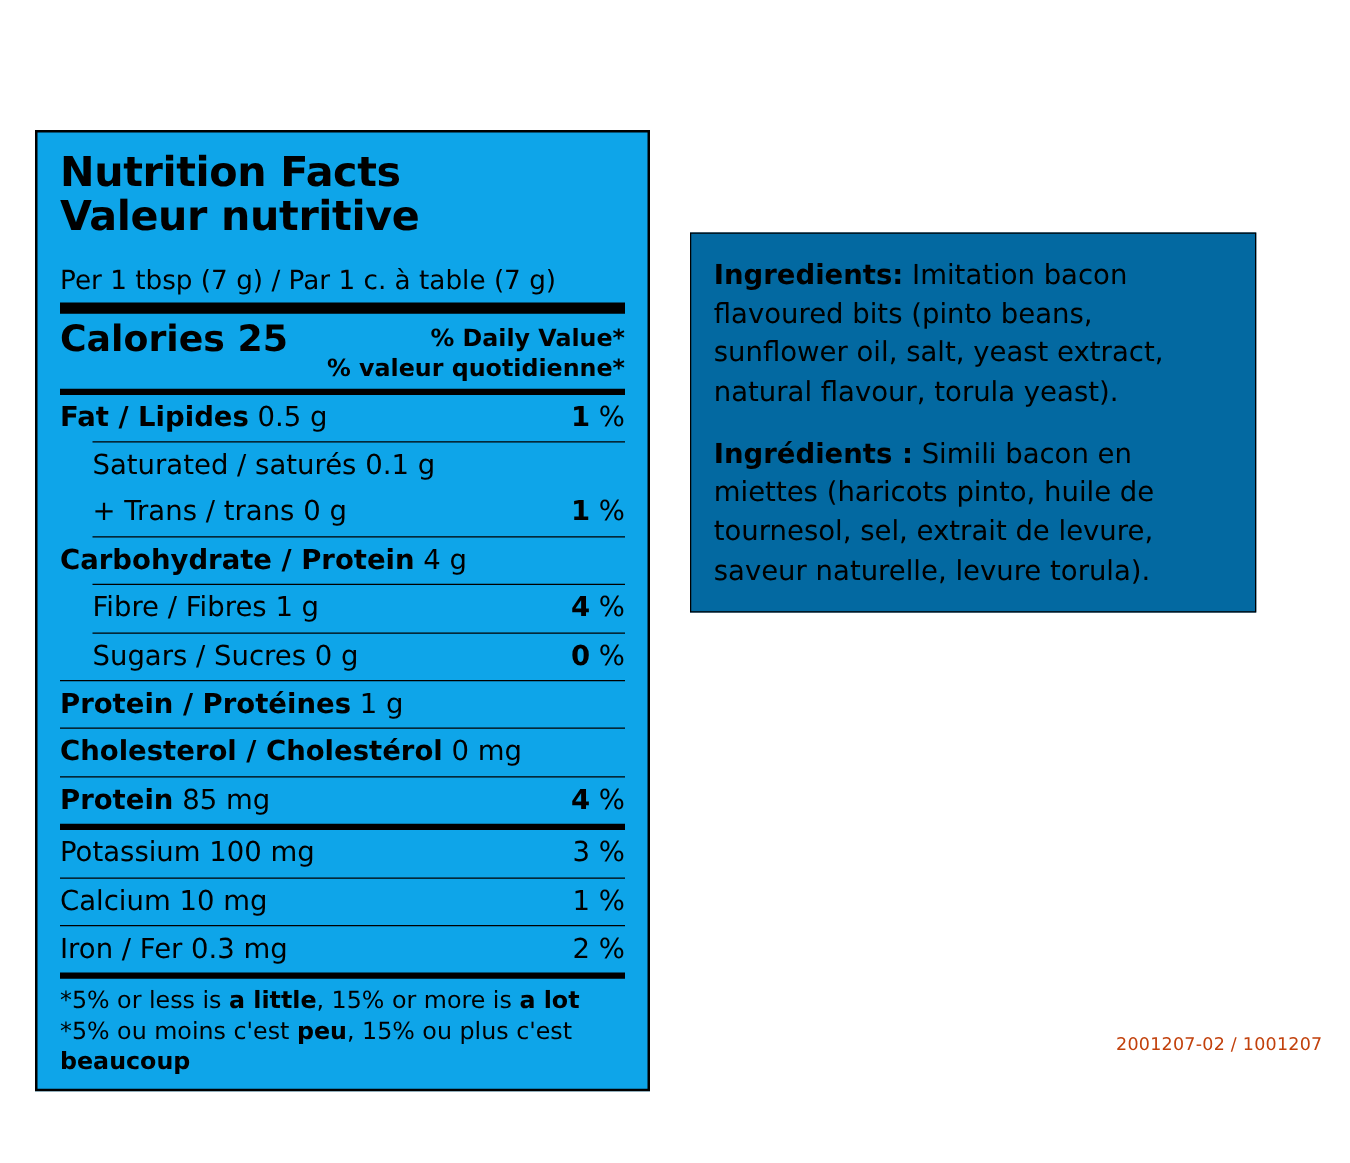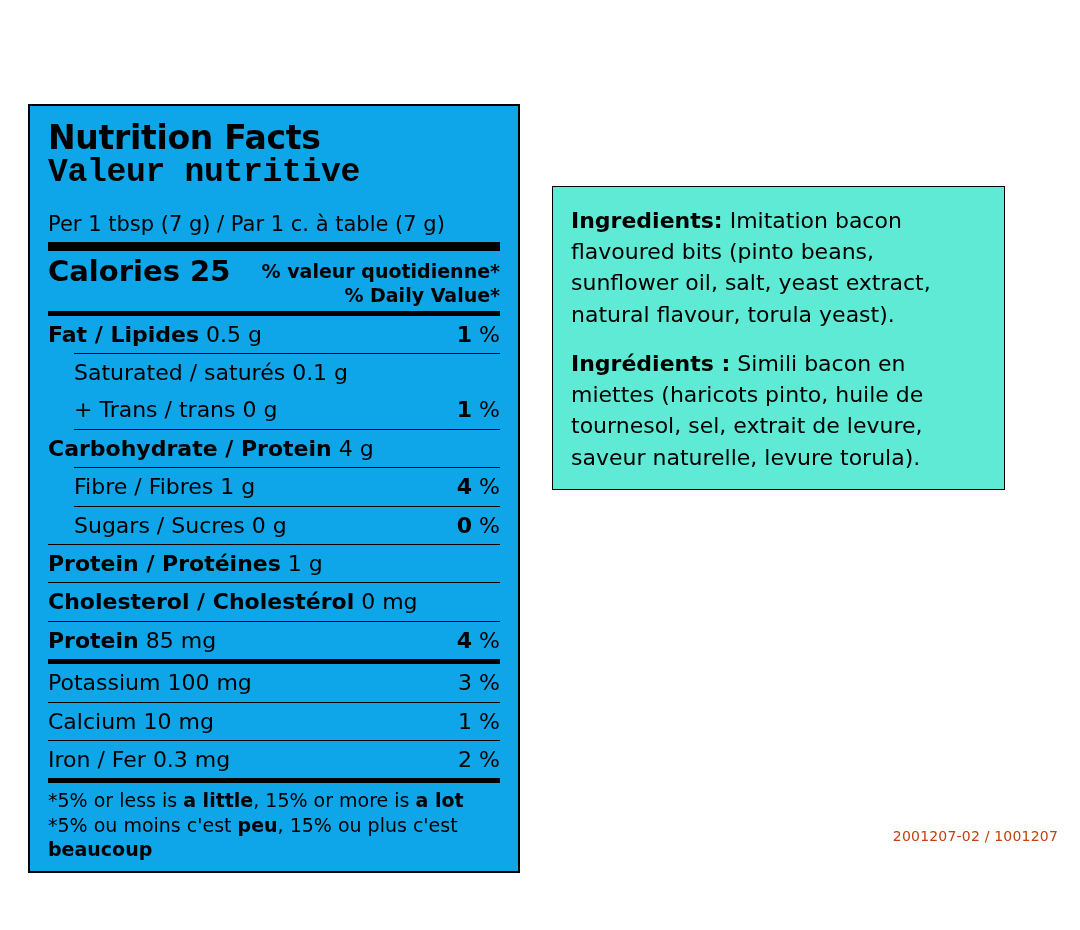--- a/index.html
+++ b/index.html
@@ -33,21 +33,20 @@
     font-weight: bold;
     line-height: 1.12;
     letter-spacing: -0.3px;
   }
   .nf-title2 {
     font-size: 33px;
     font-weight: bold;
     line-height: 1.12;
     letter-spacing: -0.3px;
     margin-top: -2px;
-    font-family: Liberation Mono, monospace;
   }
   .nf-serving {
     font-size: 21px;
     line-height: 1.3;
     margin-top: 19px;
     margin-bottom: 4px;
   }
 
   .rule-thick { border-top: 9px solid #000; margin: 4px 0 0 0; }
   .rule-med   { border-top: 5px solid #000; margin: 0; }
@@ -99,21 +98,21 @@
   .footnote b { font-weight: bold; }
 
   
   #ingredients-panel {
     position: absolute;
     left: 552px;
     top: 186px;
     width: 453px;
     box-sizing: border-box;
     border: 1.5px solid #000;
-    background: #5eead4;
+    background: #0369a1;
     padding: 18px 18px 16px 18px;
   }
   .ing-para {
     font-size: 22px;
     line-height: 1.42;
     margin: 0;
   }
   .ing-para + .ing-para { margin-top: 18px; }
   .ing-label { font-weight: bold; }
 
@@ -134,22 +133,22 @@
 
   <div class="nf-title">Nutrition Facts</div>
   <div class="nf-title2">Valeur nutritive</div>
   <div class="nf-serving">Per 1 tbsp (7 g) / Par 1 c. à table (7 g)</div>
 
   <div class="rule-thick"></div>
 
   <div class="cal-row">
     <div class="cal-left">Calories 25</div>
     <div class="dv-right">
+      <div>% Daily Value*</div>
       <div>% valeur quotidienne*</div>
-      <div>% Daily Value*</div>
     </div>
   </div>
 
   <div class="rule-med"></div>
 
   <div class="row">
     <div class="label"><b>Fat / Lipides</b><span> 0.5 g</span></div>
     <div class="pct"><b>1</b> <span class="sym">%</span></div>
   </div>
   <div class="rule-sub"></div>

